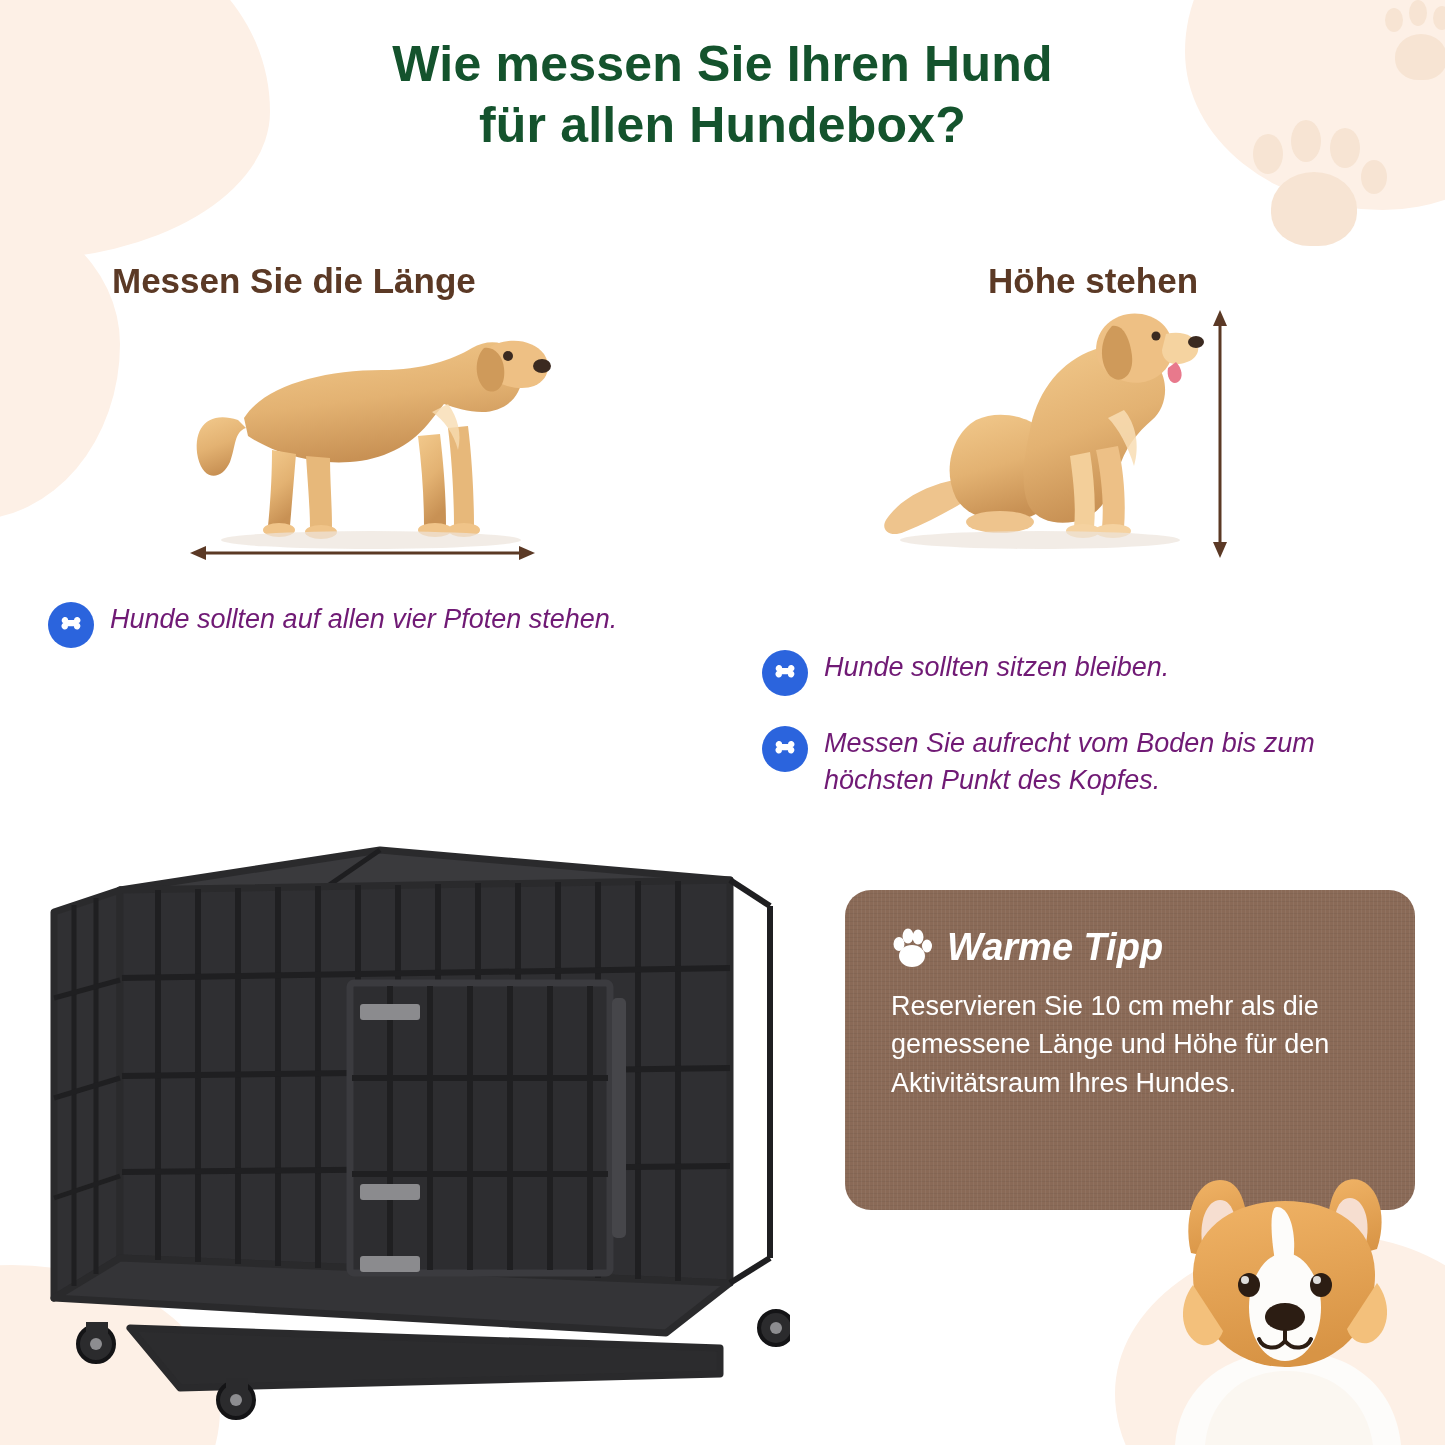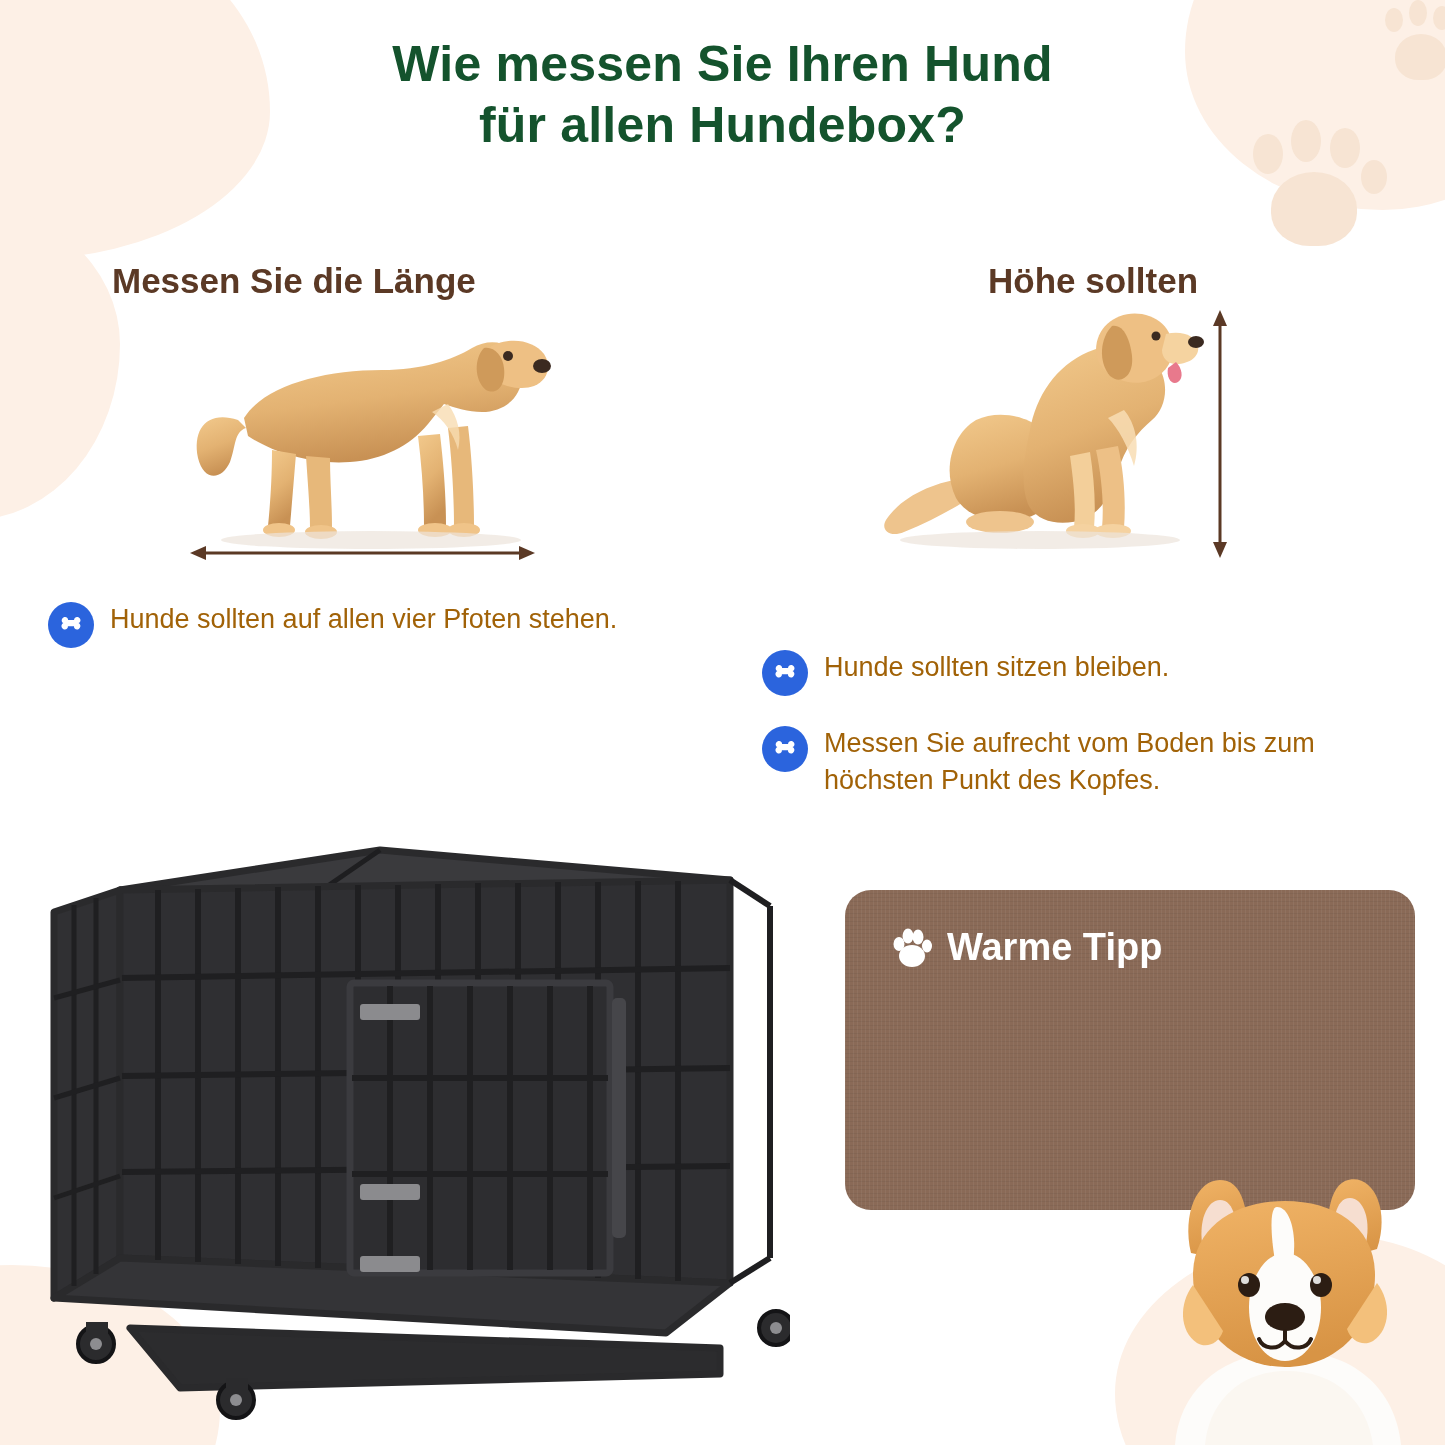--- a/index.html
+++ b/index.html
@@ -143,24 +143,25 @@
     width: 46px;
     height: 46px;
     border-radius: 50%;
     background: #2b64dd;
     margin-right: 16px;
     margin-top: 4px;
     position: relative;
   }
   .bone-badge svg { position: absolute; left: 9px; top: 13px; }
   .bullet-text {
-    color: #a16207;
+    color: #701a75;
     font-size: 27px;
     line-height: 1.38;
     padding-top: 3px;
+    font-style: italic;
   }
 
   
   .crate-wrap {
     position: absolute;
     left: 30px;
     top: 828px;
     width: 760px;
     height: 600px;
     z-index: 2;
@@ -191,20 +192,21 @@
   }
   .tip-head {
     display: flex;
     align-items: center;
     color: #ffffff;
     font-size: 38px;
     font-weight: bold;
     margin-bottom: 18px;
     position: relative;
     z-index: 2;
+    font-style: italic;
   }
   .tip-paw {
     width: 42px;
     height: 42px;
     position: relative;
     margin-right: 14px;
     flex: 0 0 auto;
   }
   .tip-body {
     color: #ffffff;
@@ -247,21 +249,21 @@
   <div class="pad" style="left:34px; top:0px;  width:18px; height:26px;"></div>
   <div class="pad" style="left:58px; top:6px;  width:18px; height:24px;"></div>
 </div>
 
 <div class="title">
   <div>Wie messen Sie Ihren Hund</div>
   <div>für allen Hundebox?</div>
 </div>
 
 <div class="sect-title sect-left">Messen Sie die Länge</div>
-<div class="sect-title sect-right">Höhe sollten</div>
+<div class="sect-title sect-right">Höhe stehen</div>
 
 <div class="photo dog-stand">
   <svg width="380" height="255" viewBox="0 0 380 255" xmlns="http://www.w3.org/2000/svg">
     <defs>
       <linearGradient id="furA" x1="0" y1="0" x2="0.3" y2="1">
         <stop offset="0%" stop-color="#f2c98c"></stop>
         <stop offset="55%" stop-color="#e3b272"></stop>
         <stop offset="100%" stop-color="#c89154"></stop>
       </linearGradient>
     </defs>
@@ -479,20 +481,21 @@
       <svg width="42" height="42" viewBox="0 0 42 42" xmlns="http://www.w3.org/2000/svg">
         <ellipse cx="21" cy="29" rx="13" ry="11" fill="#ffffff"></ellipse>
         <ellipse cx="8" cy="17" rx="5.5" ry="7" fill="#ffffff"></ellipse>
         <ellipse cx="17" cy="9" rx="5.5" ry="7.5" fill="#ffffff"></ellipse>
         <ellipse cx="27" cy="10" rx="5.5" ry="7.5" fill="#ffffff"></ellipse>
         <ellipse cx="36" cy="19" rx="5" ry="6.5" fill="#ffffff"></ellipse>
       </svg>
     </span>
     <span>Warme Tipp</span>
   </div>
+  <div class="tip-body">Reservieren Sie 10 cm mehr als die gemessene Länge und Höhe für den Aktivitätsraum Ihres Hundes.</div>
 </div>
 
 <div class="corgi">
   <svg width="290" height="300" viewBox="0 0 290 300" xmlns="http://www.w3.org/2000/svg">
     <defs>
       <linearGradient id="corgiFur" x1="0" y1="0" x2="0.2" y2="1">
         <stop offset="0%" stop-color="#f0b366"></stop>
         <stop offset="100%" stop-color="#d89445"></stop>
       </linearGradient>
     </defs>

